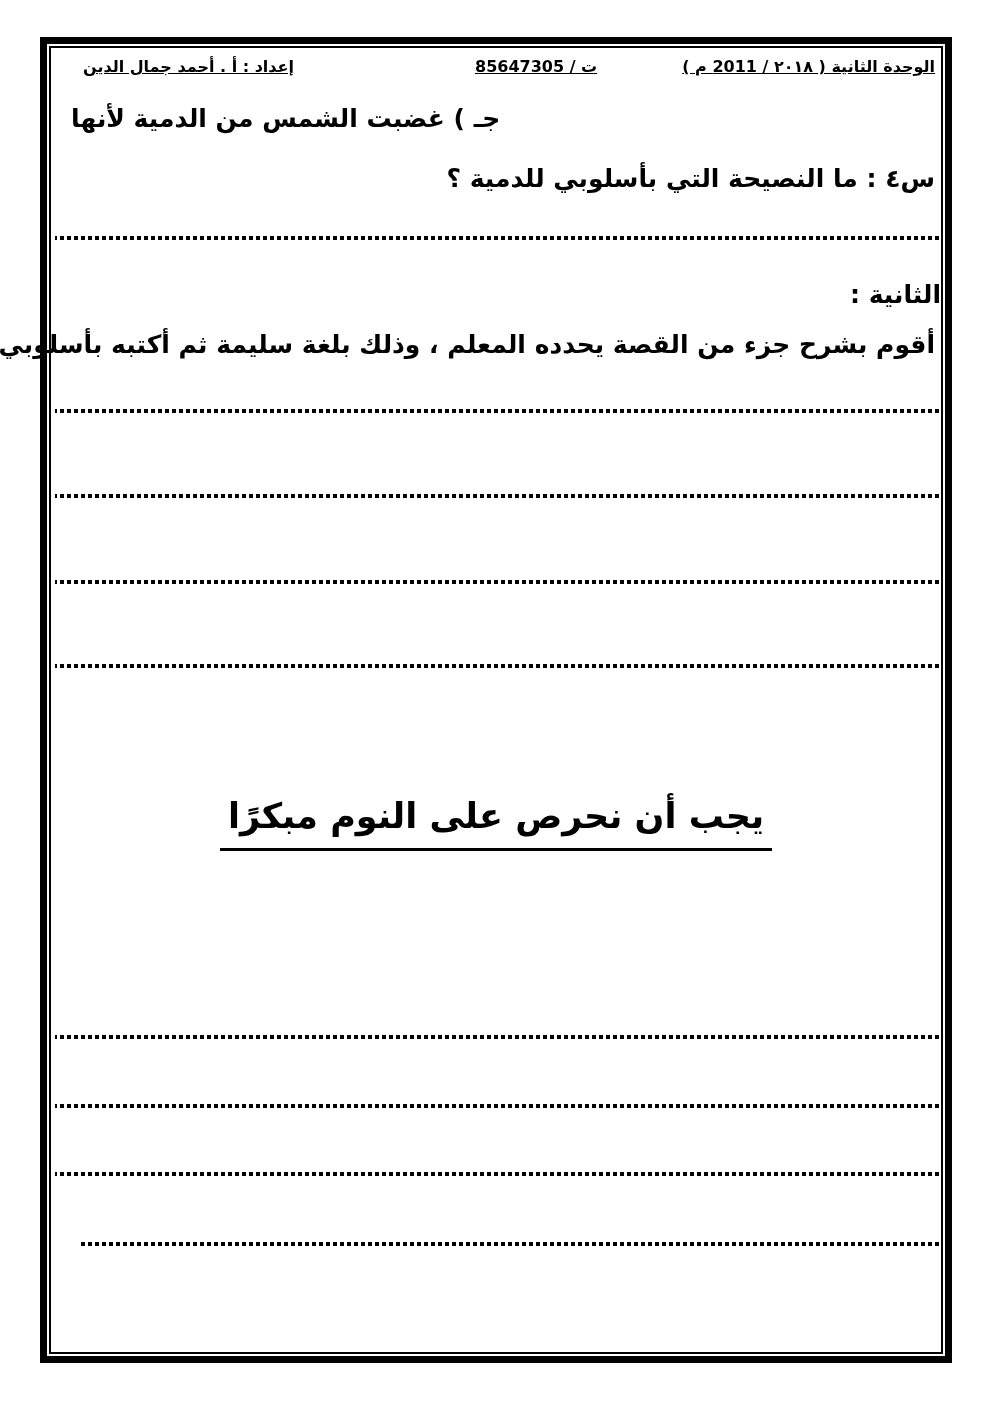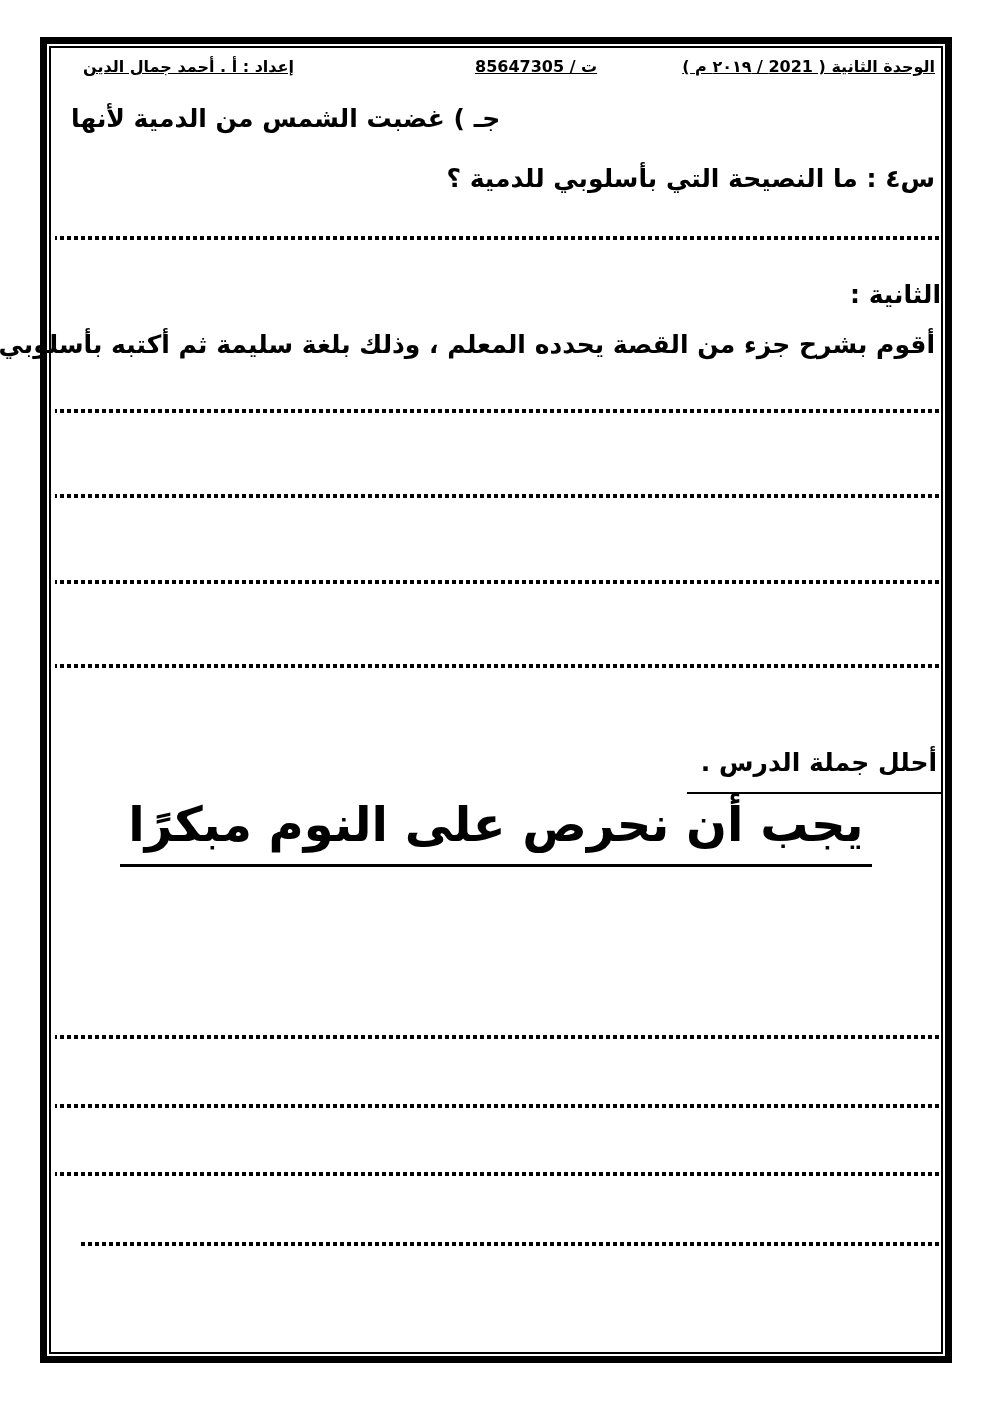--- a/index.html
+++ b/index.html
@@ -96,21 +96,21 @@
   
   .sentence-wrap {
     position: absolute;
     top: 748px;
     left: 0;
     right: 0;
     text-align: center;
   }
   .sentence {
     display: inline-block;
-    font-size: 48px;
+    font-size: 35px;
     font-weight: bold;
     white-space: nowrap;
     border-bottom: 3px solid #000;
     padding: 0 8px 12px 8px;
   }
   
   .page-number {
     position: absolute;
     top: 1238px;
     left: 0;
@@ -121,42 +121,41 @@
     direction: ltr;
   }
 </style>
 </head>
 <body>
 
 <div class="page">
   <div class="frame-outer">
     <div class="frame-inner">
 
-      <div class="header-text header-unit">الوحدة الثانية ( 2021 / ٢٠١٩ م )</div>
+      <div class="header-text header-unit">الوحدة الثانية ( ٢٠١٨ / 2011 م )</div>
       <div class="header-text header-phone">ت / 85647305</div>
       <div class="header-text header-author">إعداد : أ . أحمد جمال الدين</div>
 
       <div class="bodyline line-c">
         <span class="txt">جـ ) غضبت الشمس من الدمية لأنها</span>
         <span class="leader-dots"></span>
       </div>
 
       <div class="bodyline line-q4">س٤ : ما النصيحة التي بأسلوبي للدمية ؟</div>
 
       <div class="dotline dl-sep"></div>
 
       <div class="bodyline practice-heading">الثانية :</div>
       <div class="bodyline practice-instruction">أقوم بشرح جزء من القصة يحدده المعلم ، وذلك بلغة سليمة ثم أكتبه بأسلوبي .</div>
 
       <div class="dotline dl-m1"></div>
       <div class="dotline dl-m2"></div>
       <div class="dotline dl-m3"></div>
       <div class="dotline dl-m4"></div>
 
-      <div class="bodyline analysis-heading">أحلل جملة الدرس .</div>
 
       <div class="sentence-wrap">
         <span class="sentence">يجب أن نحرص على النوم مبكرًا</span>
       </div>
 
       <div class="dotline dl-b1"></div>
       <div class="dotline dl-b2"></div>
       <div class="dotline dl-b3"></div>
       <div class="dotline dl-b4"></div>
 

